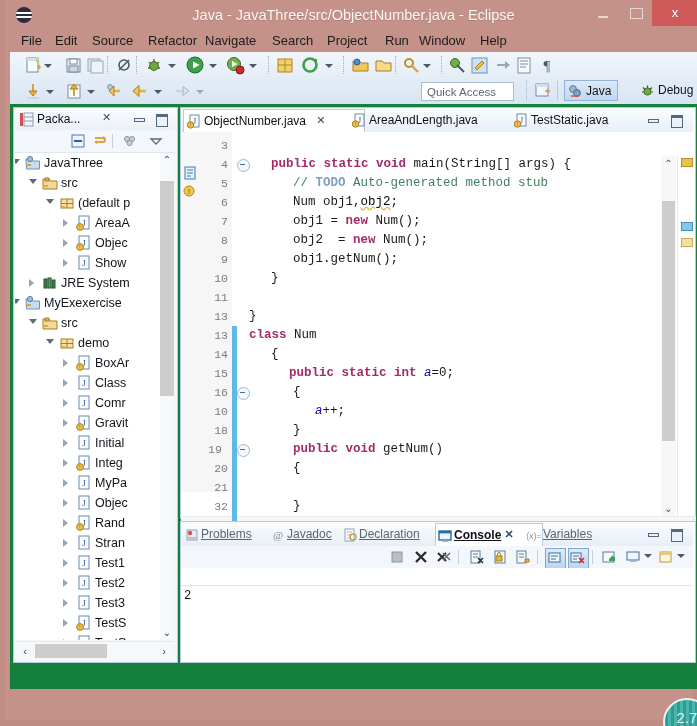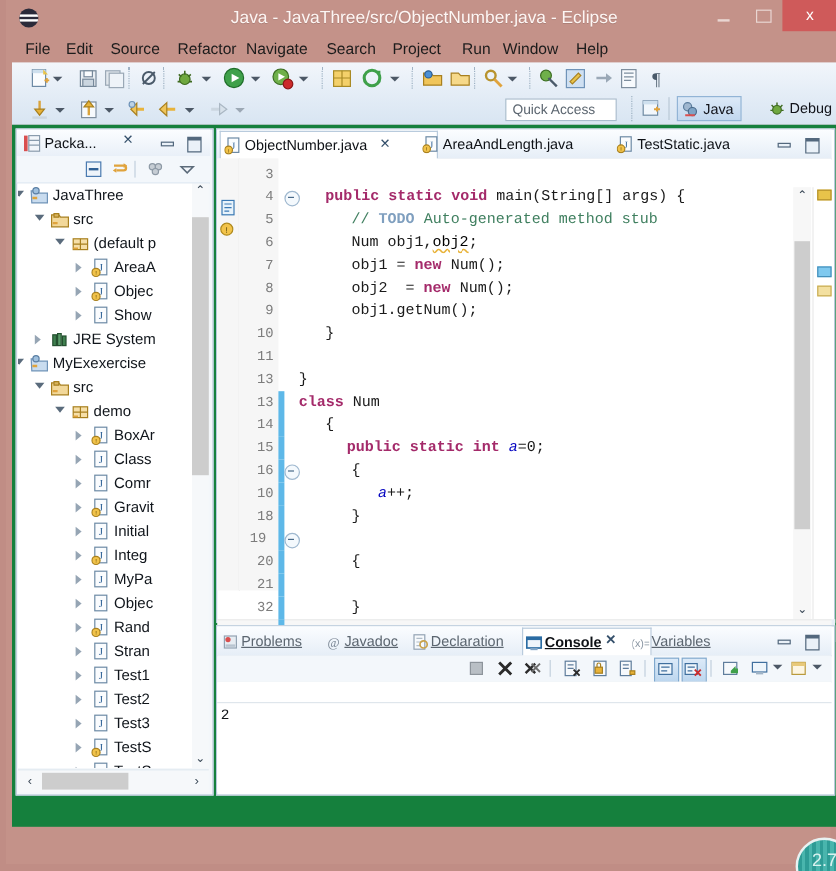--- a/index.html
+++ b/index.html
@@ -826,20 +826,21 @@
             <div class="cline" style="top: 118px; left: 44px;"><span class="plain">obj1.getNum();</span></div>
             <div class="cline" style="top: 137px; left: 22px;"><span class="plain">}</span></div>
             <div class="cline" style="top: 156px; left: 0px;"><span class="plain"></span></div>
             <div class="cline" style="top: 175px; left: 0px;"><span class="plain">}</span></div>
             <div class="cline" style="top: 194px; left: 0px;"><span class="kw">class</span><span class="plain"> Num</span></div>
             <div class="cline" style="top: 213px; left: 22px;"><span class="plain">{</span></div>
             <div class="cline" style="top: 232px; left: 40px;"><span class="kw">public static int </span><span class="fld">a</span><span class="plain">=0;</span></div>
             <div class="cline" style="top: 251px; left: 44px;"><span class="plain">{</span></div>
             <div class="cline" style="top: 270px; left: 66px;"><span class="fld">a</span><span class="plain">++;</span></div>
             <div class="cline" style="top: 289px; left: 44px;"><span class="plain">}</span></div>
+            <div class="cline" style="top: 308px; left: 44px;"><span class="kw">public void </span><span class="plain">getNum()</span></div>
             <div class="cline" style="top: 327px; left: 44px;"><span class="plain">{</span></div>
             <div class="cline" style="top: 365px; left: 44px;"><span class="plain">}</span></div>
             <div class="cline-hl" style="top: 384px;"></div>
             <div class="cline" style="top: 384px; left: 22px;"><span class="plain">}</span></div>
           </div>
 
         <div class="ed-vscroll">
           <div class="ed-vup">⌃</div>
           <div class="ed-vthumb"></div>
           <div class="ed-vdn">⌄</div>

